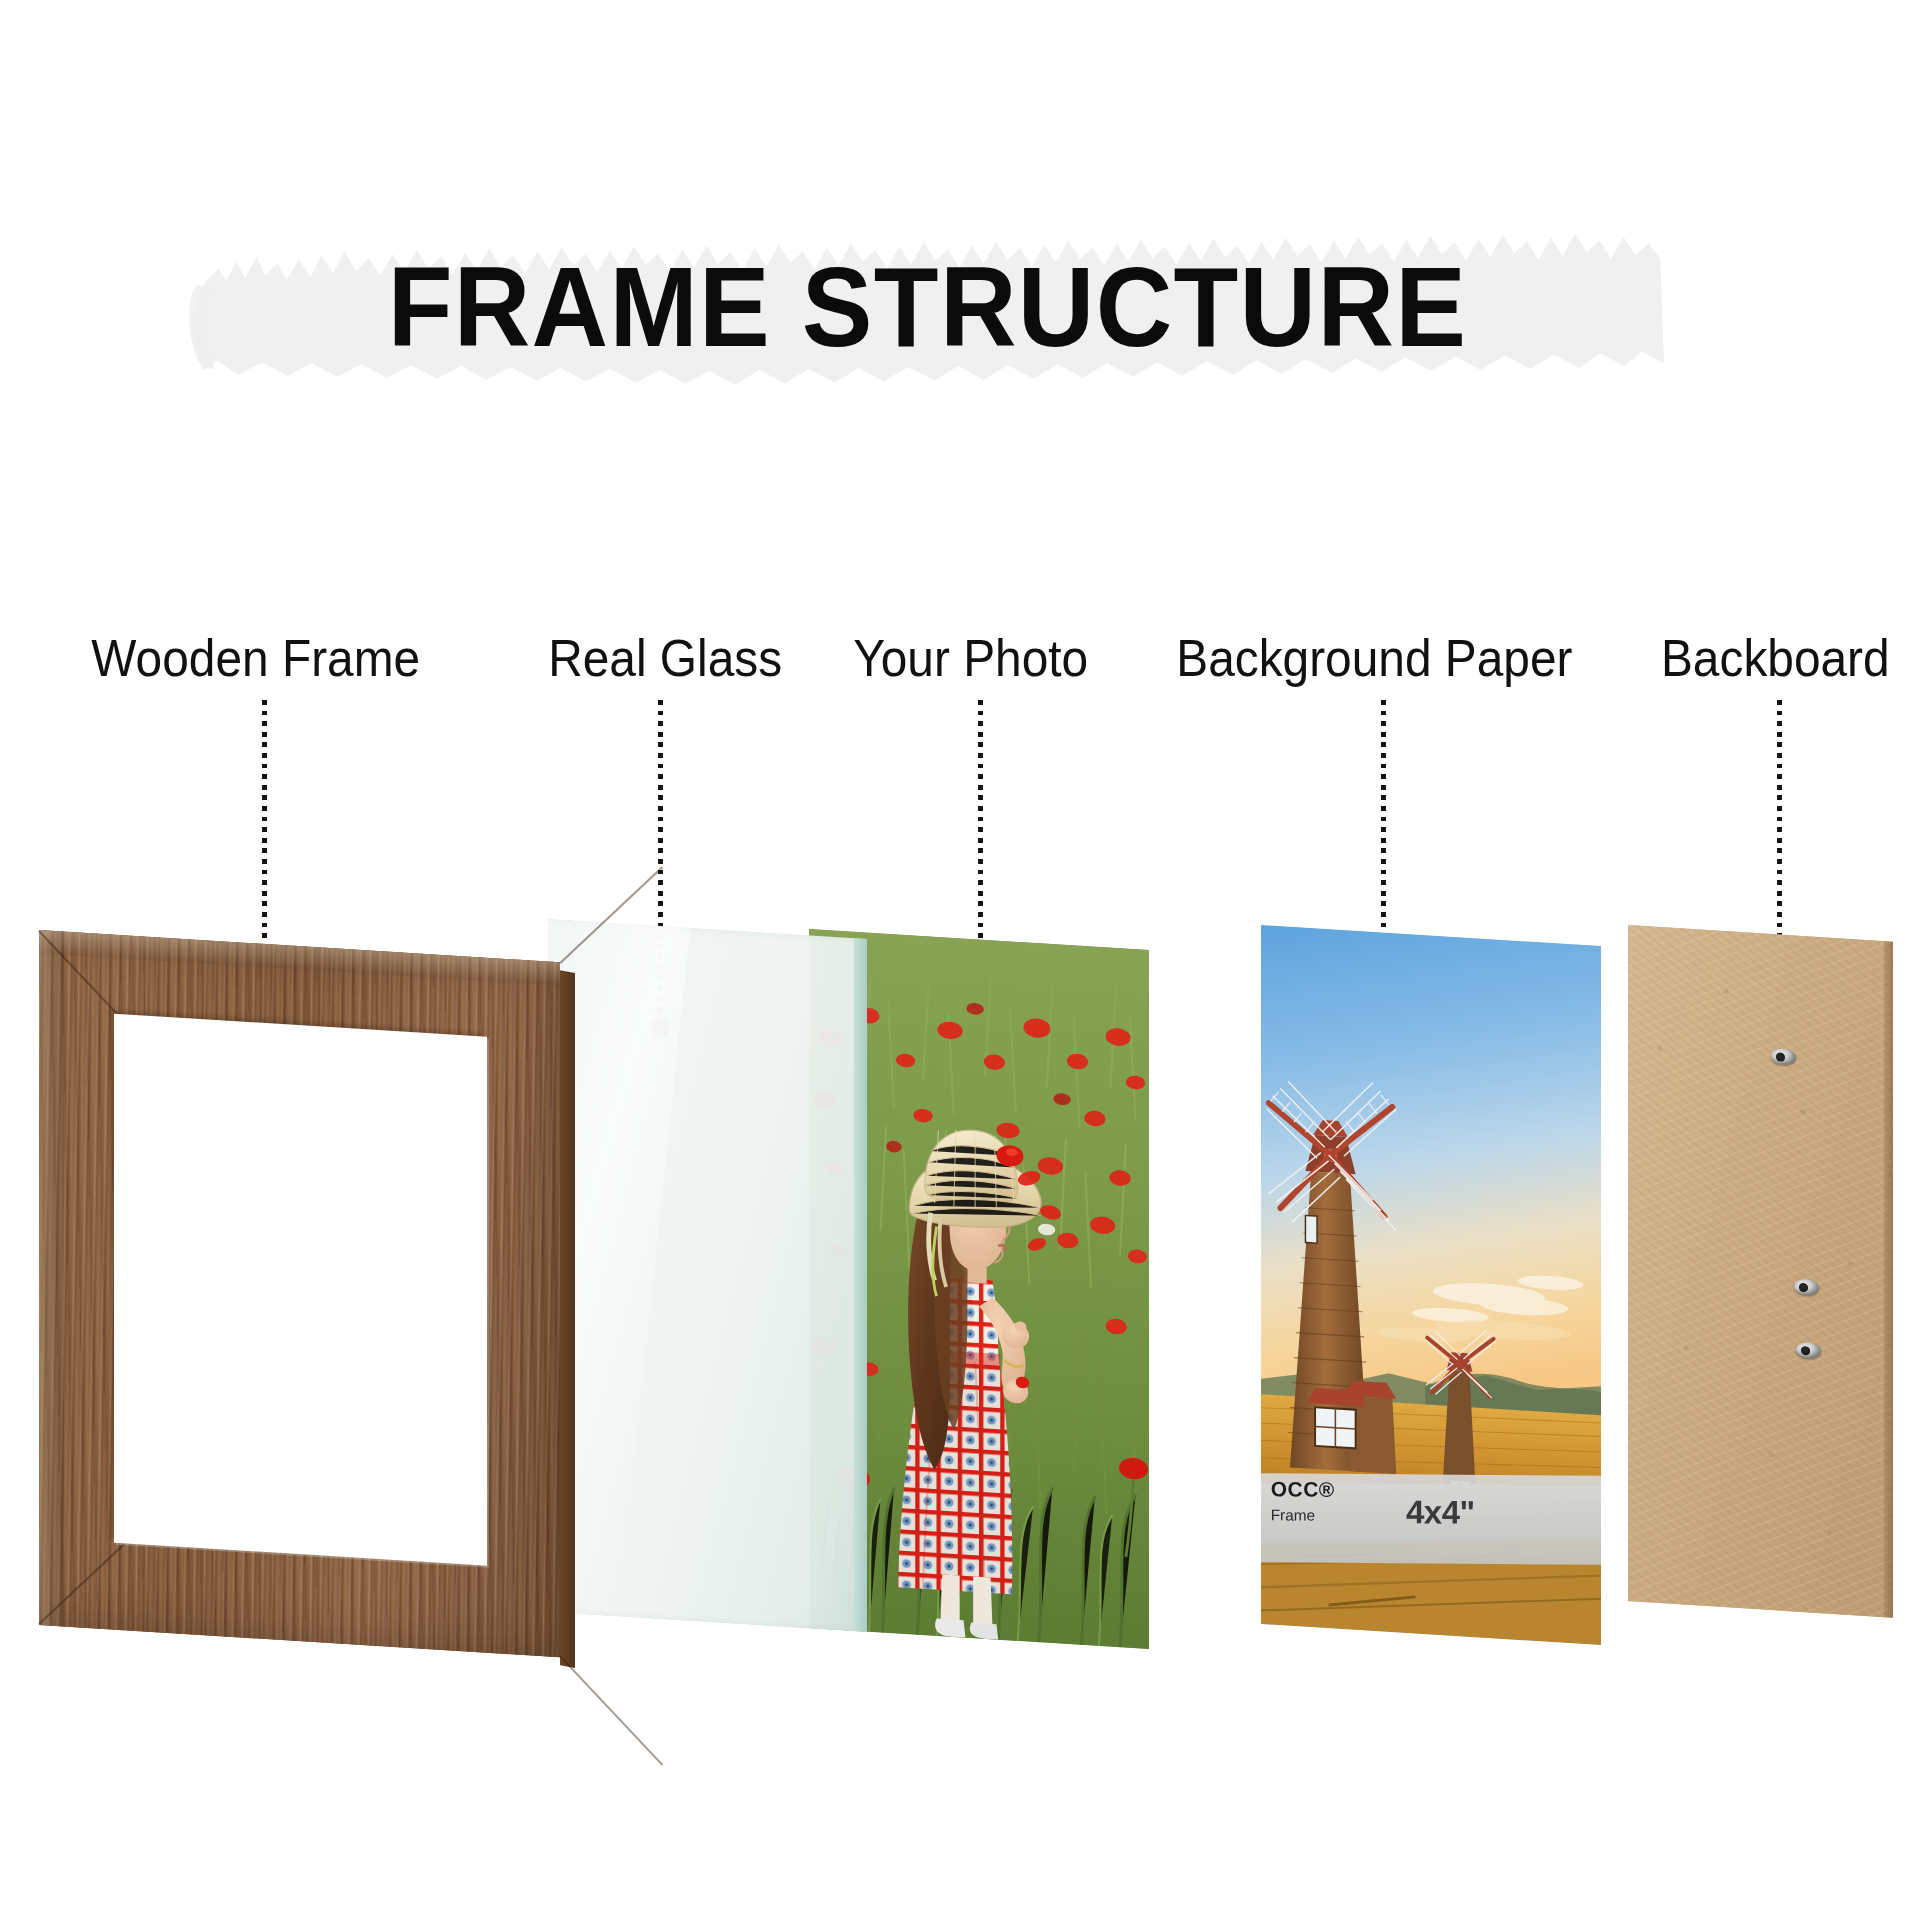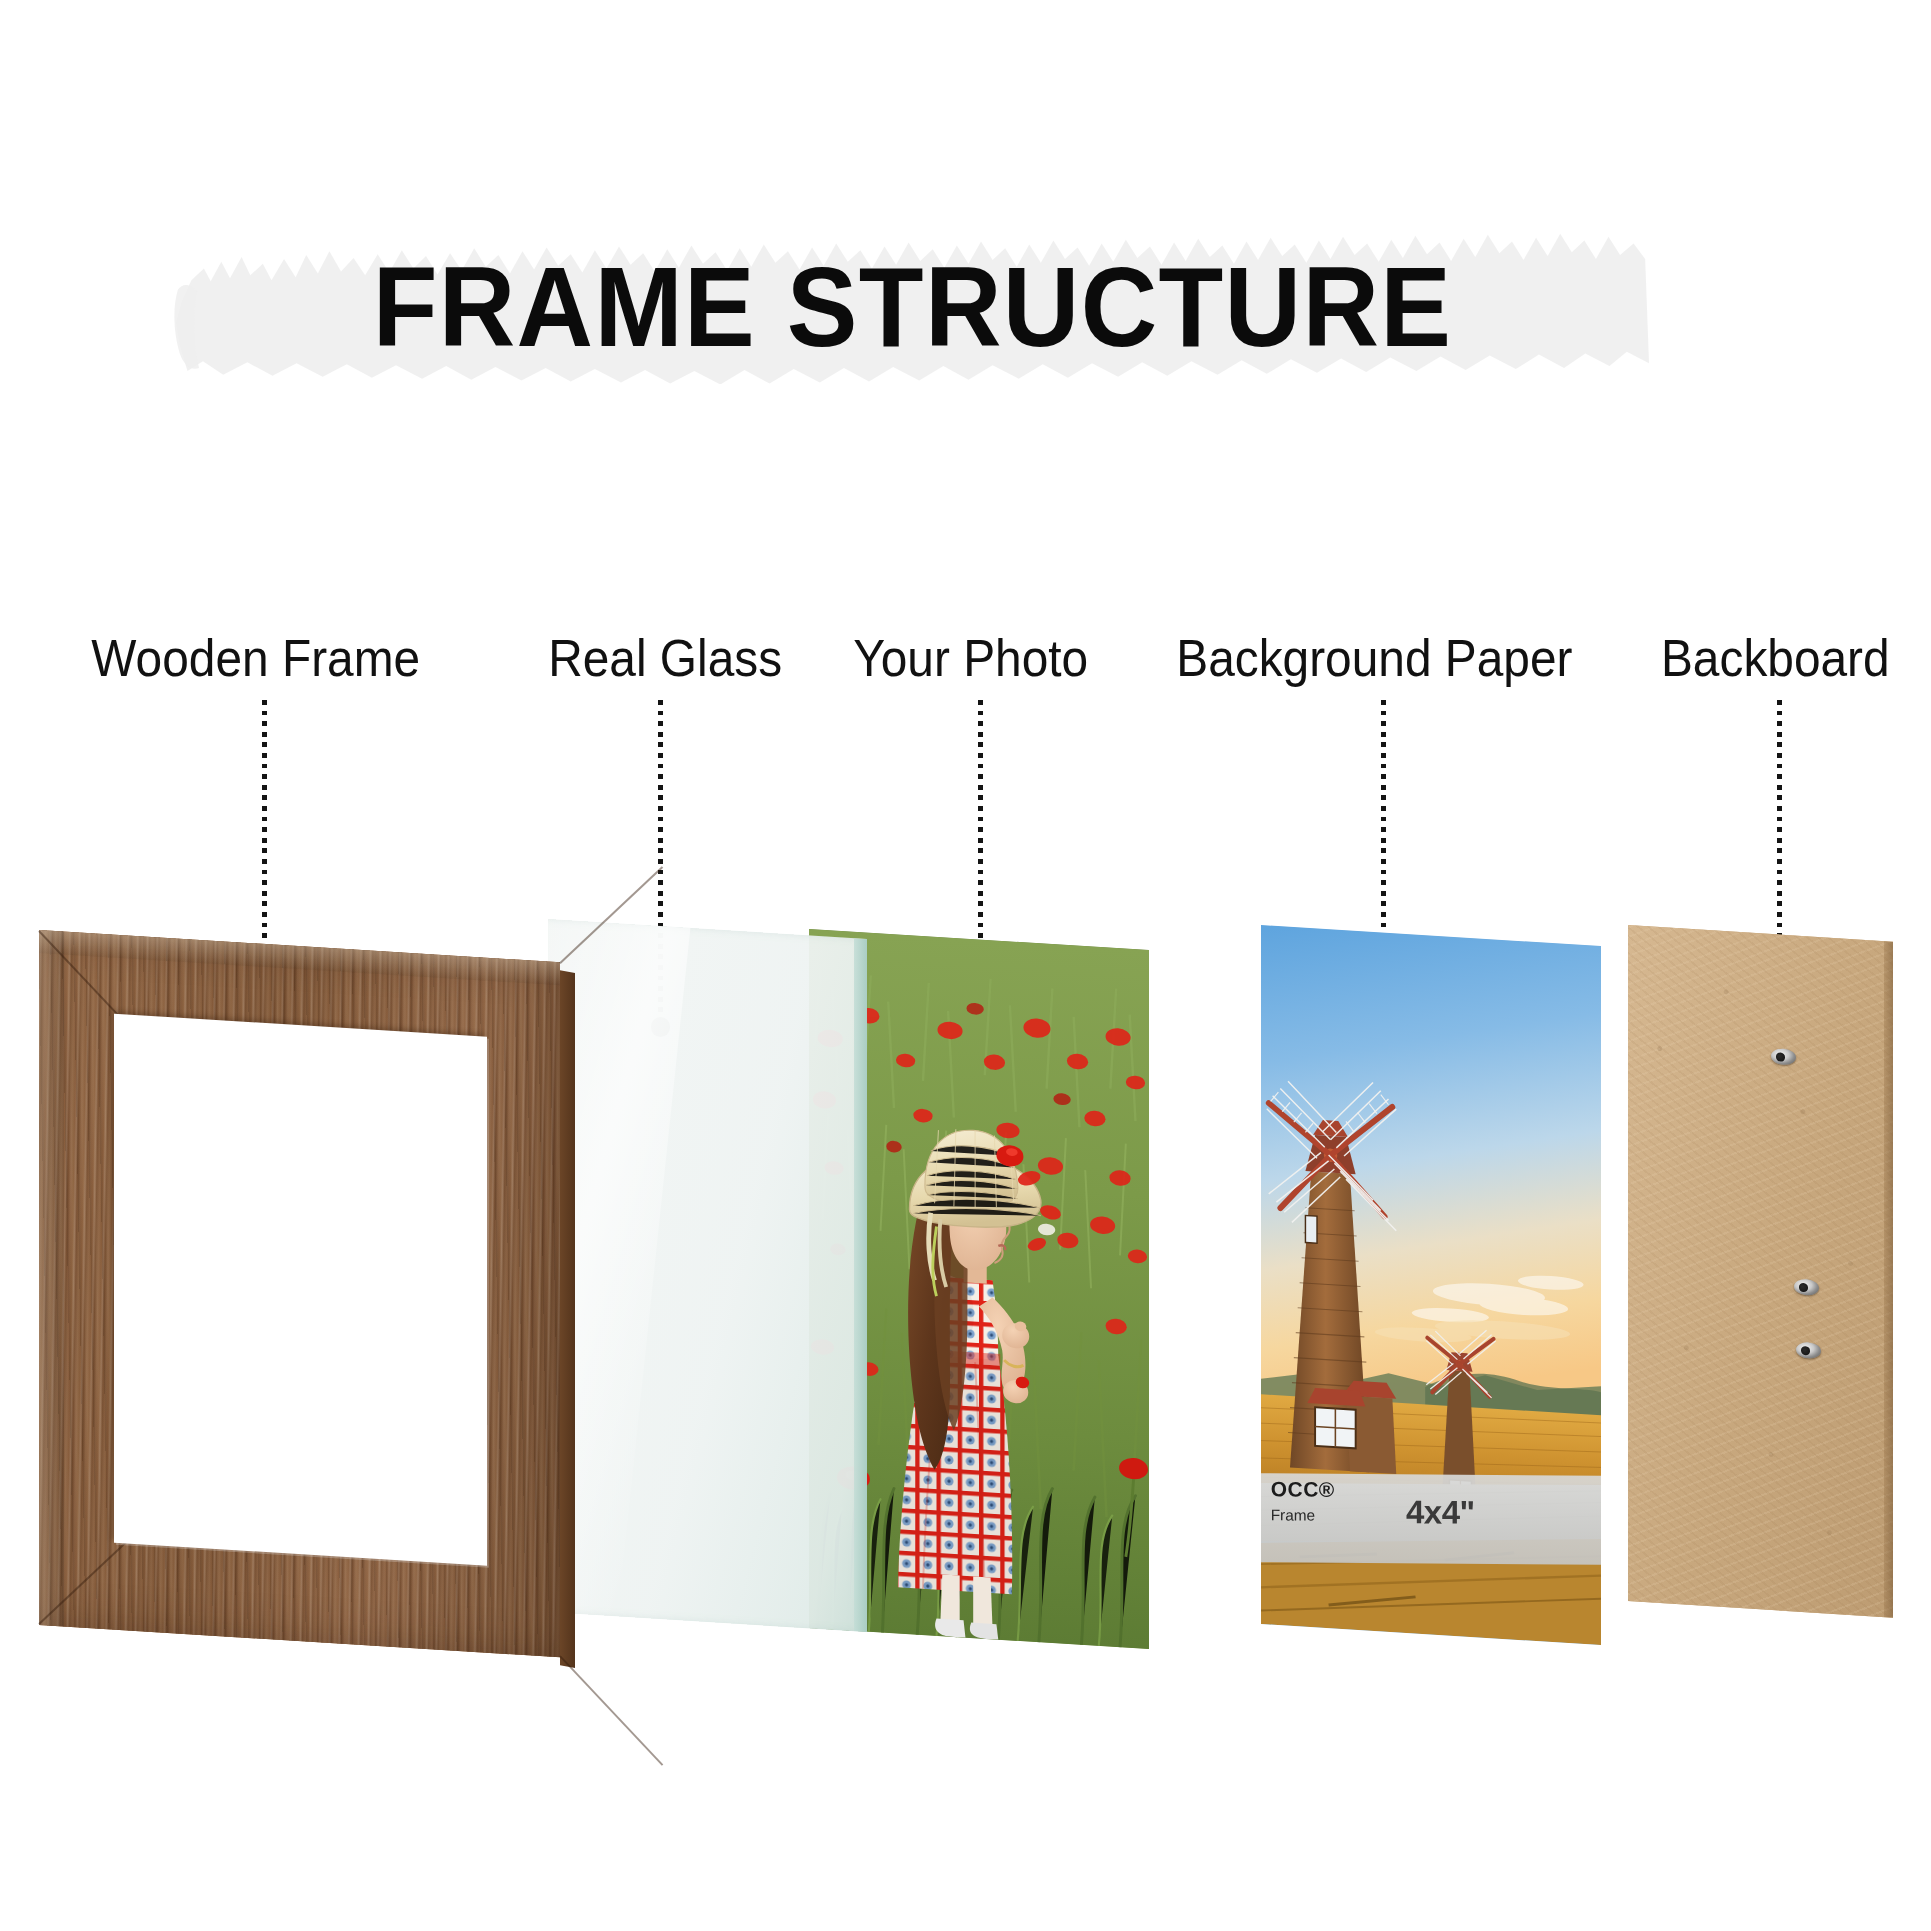--- a/index.html
+++ b/index.html
@@ -13,21 +13,21 @@
     height: 1931px;
     position: relative;
     overflow: hidden;
     font-family: "Liberation Sans", "DejaVu Sans", sans-serif;
     -webkit-font-smoothing: antialiased;
   }
 
   
   #title-banner {
     position: absolute;
-    left: 174px;
+    left: 189px;
     top: 230px;
     width: 1477px;
     height: 154px;
   }
   #title-brush {
     position: absolute;
     inset: 0;
   }
   #title-text {
     position: absolute;

